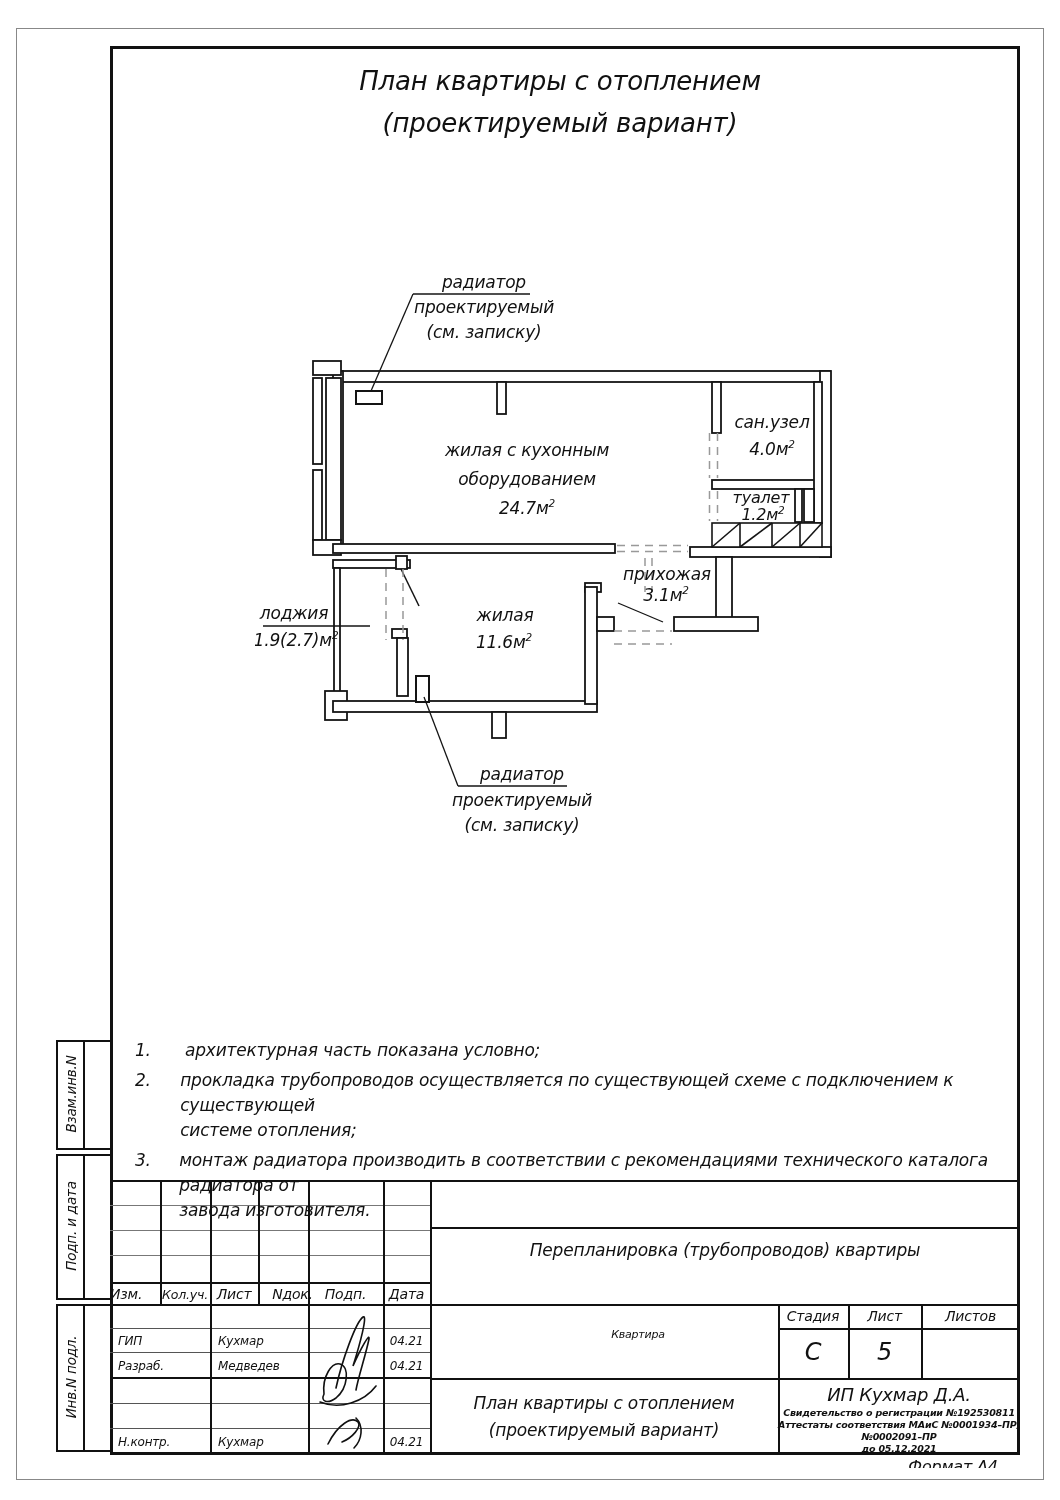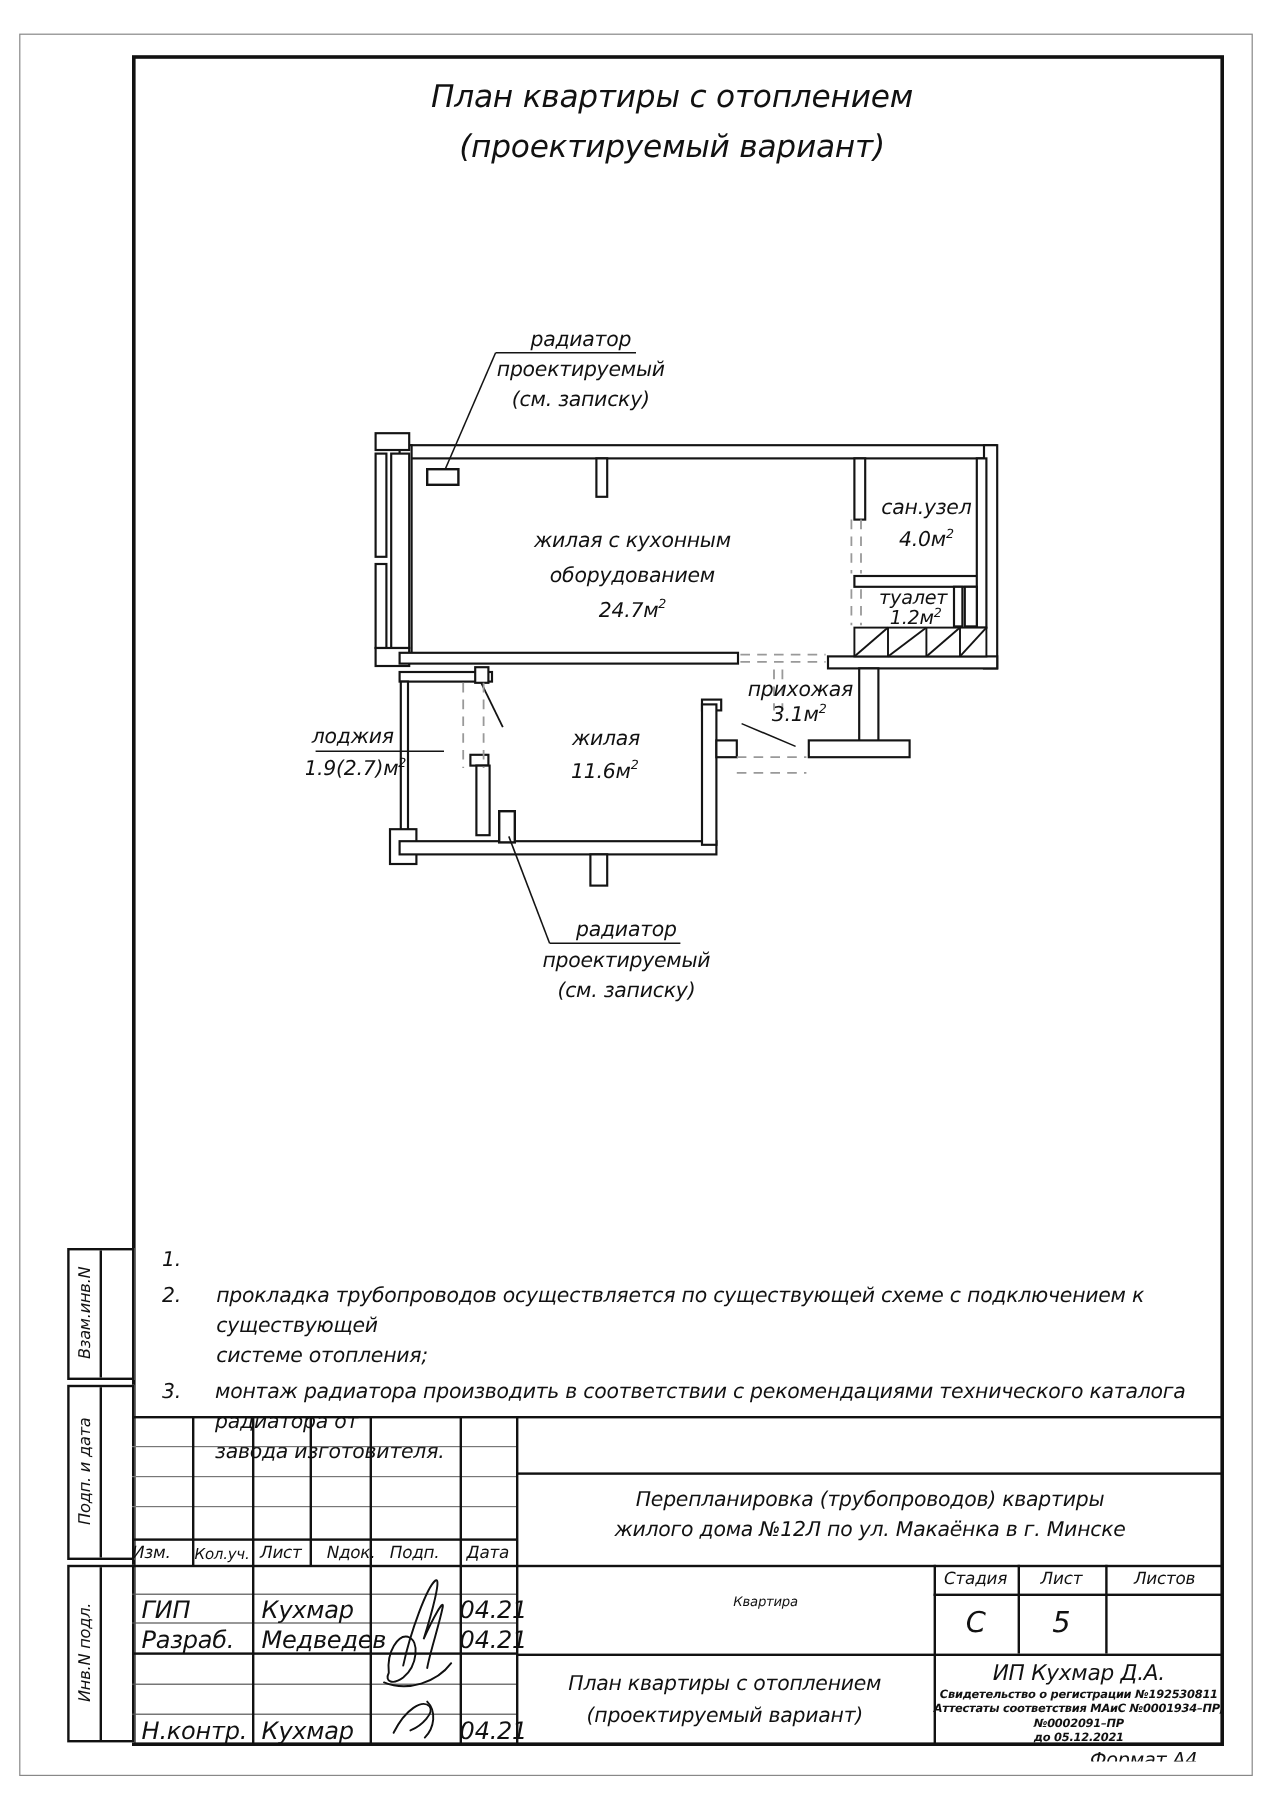--- a/index.html
+++ b/index.html
@@ -12,21 +12,21 @@
   .main-title{left:230px;top:60px;width:660px;text-align:center;font-size:26px;line-height:42px;}
   
   .hl{height:2px;background:#111;}
   .hlt{height:1px;background:#777;}
   .vl{width:2px;background:#111;}
   
   .note-num{width:50px;font-size:17px;}
   .note-line{font-size:17px;line-height:25px;}
   
   .tb-h{font-size:14px;text-align:center;line-height:21px;}
-  .tb-t{font-size:20px;line-height:22px;}
+  .tb-t{font-size:12px;line-height:22px;}
   .tb-c{text-align:center;}
   .big-val{font-size:24px;text-align:center;line-height:44px;}
   .cert{font-size:9.5px;line-height:12px;text-align:center;font-weight:bold;}
   
   .sb-group{border:2px solid #111;box-sizing:border-box;background:#fff;}
   .sb-div{position:absolute;left:25px;top:0;width:2px;height:100%;background:#111;}
   .sb-label{position:absolute;left:-37px;top:50%;width:100px;margin-top:-9px;text-align:center;
             transform:rotate(-90deg);font-size:13.5px;white-space:nowrap;}
   .fmt{overflow:hidden;font-size:16px;}
   svg text{font-family:"DejaVu Sans",sans-serif;}
@@ -146,20 +146,23 @@
 
       <text class="pt" x="522" y="780">радиатор</text>
       <text class="pt" x="522" y="806">проектируемый</text>
       <text class="pt" x="522" y="831">(см. записку)</text>
     </g>
   </svg>
 
   <div class="abs gt" style="left:135px;top:1038px;width:870px;">
     <div style="display:flex;">
       <div class="note-num note-line">1.</div>
+      <div>
+        <div class="note-line">архитектурная часть показана условно;</div>
+      </div>
     </div>
     <div style="display:flex;margin-top:5px;">
       <div class="note-num note-line">2.</div>
       <div>
         <div class="note-line">прокладка трубопроводов осуществляется по существующей схеме с подключением к существующей</div>
         <div class="note-line">системе отопления;</div>
       </div>
     </div>
     <div style="display:flex;margin-top:5px;">
       <div class="note-num note-line">3.</div>
@@ -230,21 +233,20 @@
         <path d="M28,82 C34,54 48,16 55,11 C60,8 52,38 45,60 C53,42 62,26 61,33 C58,48 50,72 48,84"></path>
         <path d="M16,88 C14,70 24,56 32,58 C42,61 40,82 28,92 C20,98 12,96 16,88 Z"></path>
         <path d="M12,96 C32,104 56,96 68,80"></path>
         <path d="M20,138 C30,118 44,110 50,116 C54,121 44,132 34,136"></path>
         <path d="M48,112 C56,120 54,134 46,142"></path>
       </g>
     </svg>
 
     <div class="abs gt tb-c" style="left:430px;top:1238px;width:590px;font-size:17px;line-height:25px;">
       <div>Перепланировка (трубопроводов) квартиры</div>
-      <div>жилого дома №12Л по ул. Макаёнка в г. Минске</div>
     </div>
 
     <div class="abs gt tb-c" style="left:452px;top:1328px;width:372px;font-size:11px;">Квартира</div>
 
     <div class="abs gt tb-h" style="left:778px;top:1306px;width:70px;">Стадия</div>
     <div class="abs gt tb-h" style="left:848px;top:1306px;width:73px;">Лист</div>
     <div class="abs gt tb-h" style="left:921px;top:1306px;width:99px;">Листов</div>
     <div class="abs gt big-val" style="left:778px;top:1330px;width:70px;">С</div>
     <div class="abs gt big-val" style="left:848px;top:1330px;width:73px;">5</div>
     <div class="abs gt big-val" style="left:921px;top:1330px;width:99px;"></div>

